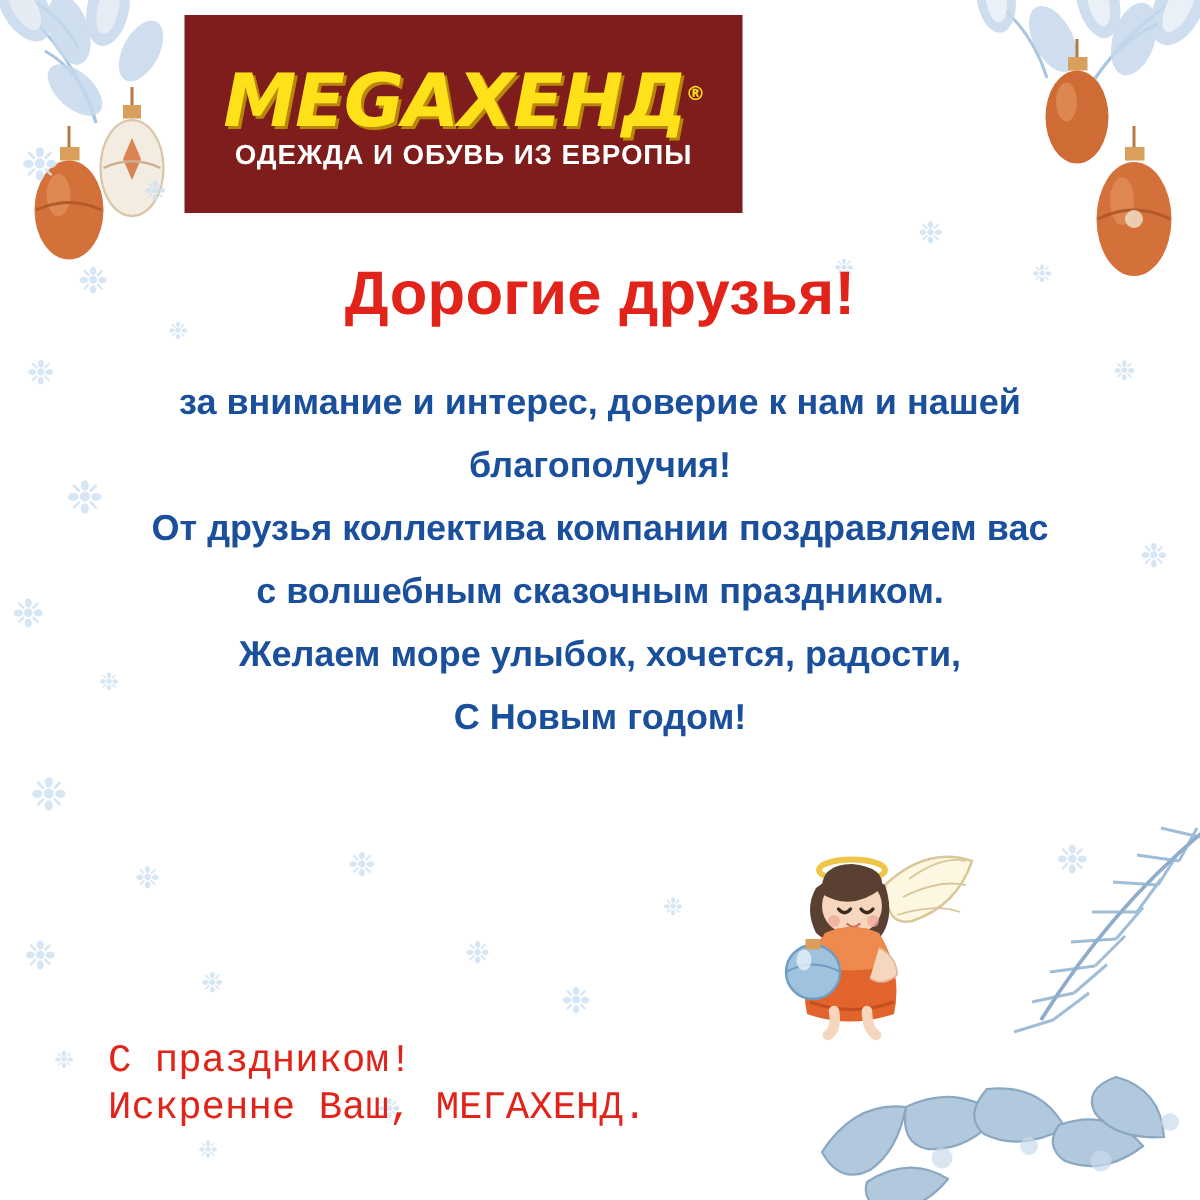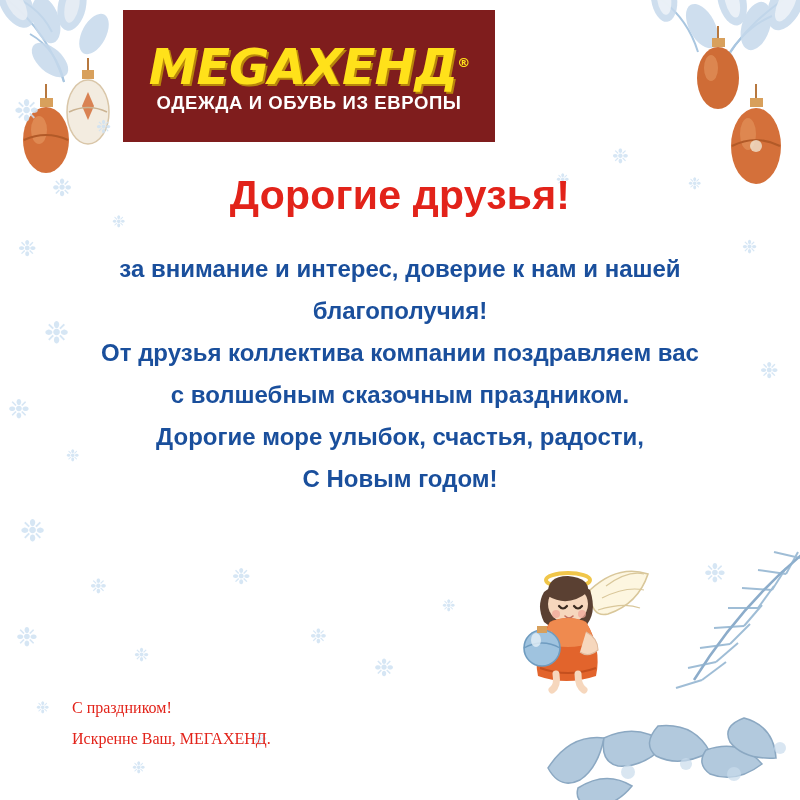--- a/index.html
+++ b/index.html
@@ -105,22 +105,22 @@
   }
   #message .line {
     display: block;
     white-space: nowrap;
   }
 
   #signature {
     position: absolute;
     left: 72px;
     top: 692px;
-    font-family: Liberation Serif, serif;
-    font-size: 16px;
+    font-family: Liberation Mono, monospace;
+    font-size: 26px;
     line-height: 31px;
     color: #e2231a;
   }
   #signature .line { display: block; white-space: nowrap; }
 
   
   #angel {
     position: absolute;
     left: 498px;
     top: 556px;
@@ -281,21 +281,21 @@
     <div id="logo-tagline">ОДЕЖДА И ОБУВЬ ИЗ ЕВРОПЫ</div>
   </div>
 
   <div id="headline">Дорогие друзья!</div>
 
   <div id="message">
       <span class="line">за внимание и интерес, доверие к нам и нашей</span>
       <span class="line">благополучия!</span>
       <span class="line">От друзья коллектива компании поздравляем вас</span>
       <span class="line">с волшебным сказочным праздником.</span>
-      <span class="line">Дорогие море улыбок, счастья, радости,</span>
+      <span class="line">Желаем море улыбок, хочется, радости,</span>
       <span class="line">С Новым годом!</span>
     </div>
 
   <svg id="angel" viewBox="0 0 170 140">
 
     <path d="M92 34 q28 -26 58 -16 q-10 30 -40 40 q-18 4 -18 -24z" fill="#fdf6e0" stroke="#d9c79a" stroke-width="1.6"></path>
     <path d="M108 30 q22 -16 38 -12" stroke="#d9c79a" stroke-width="1.2" fill="none"></path>
     <path d="M104 42 q24 -12 42 -8" stroke="#d9c79a" stroke-width="1.2" fill="none"></path>
     <path d="M100 54 q26 -8 42 -2" stroke="#d9c79a" stroke-width="1.2" fill="none"></path>
 

